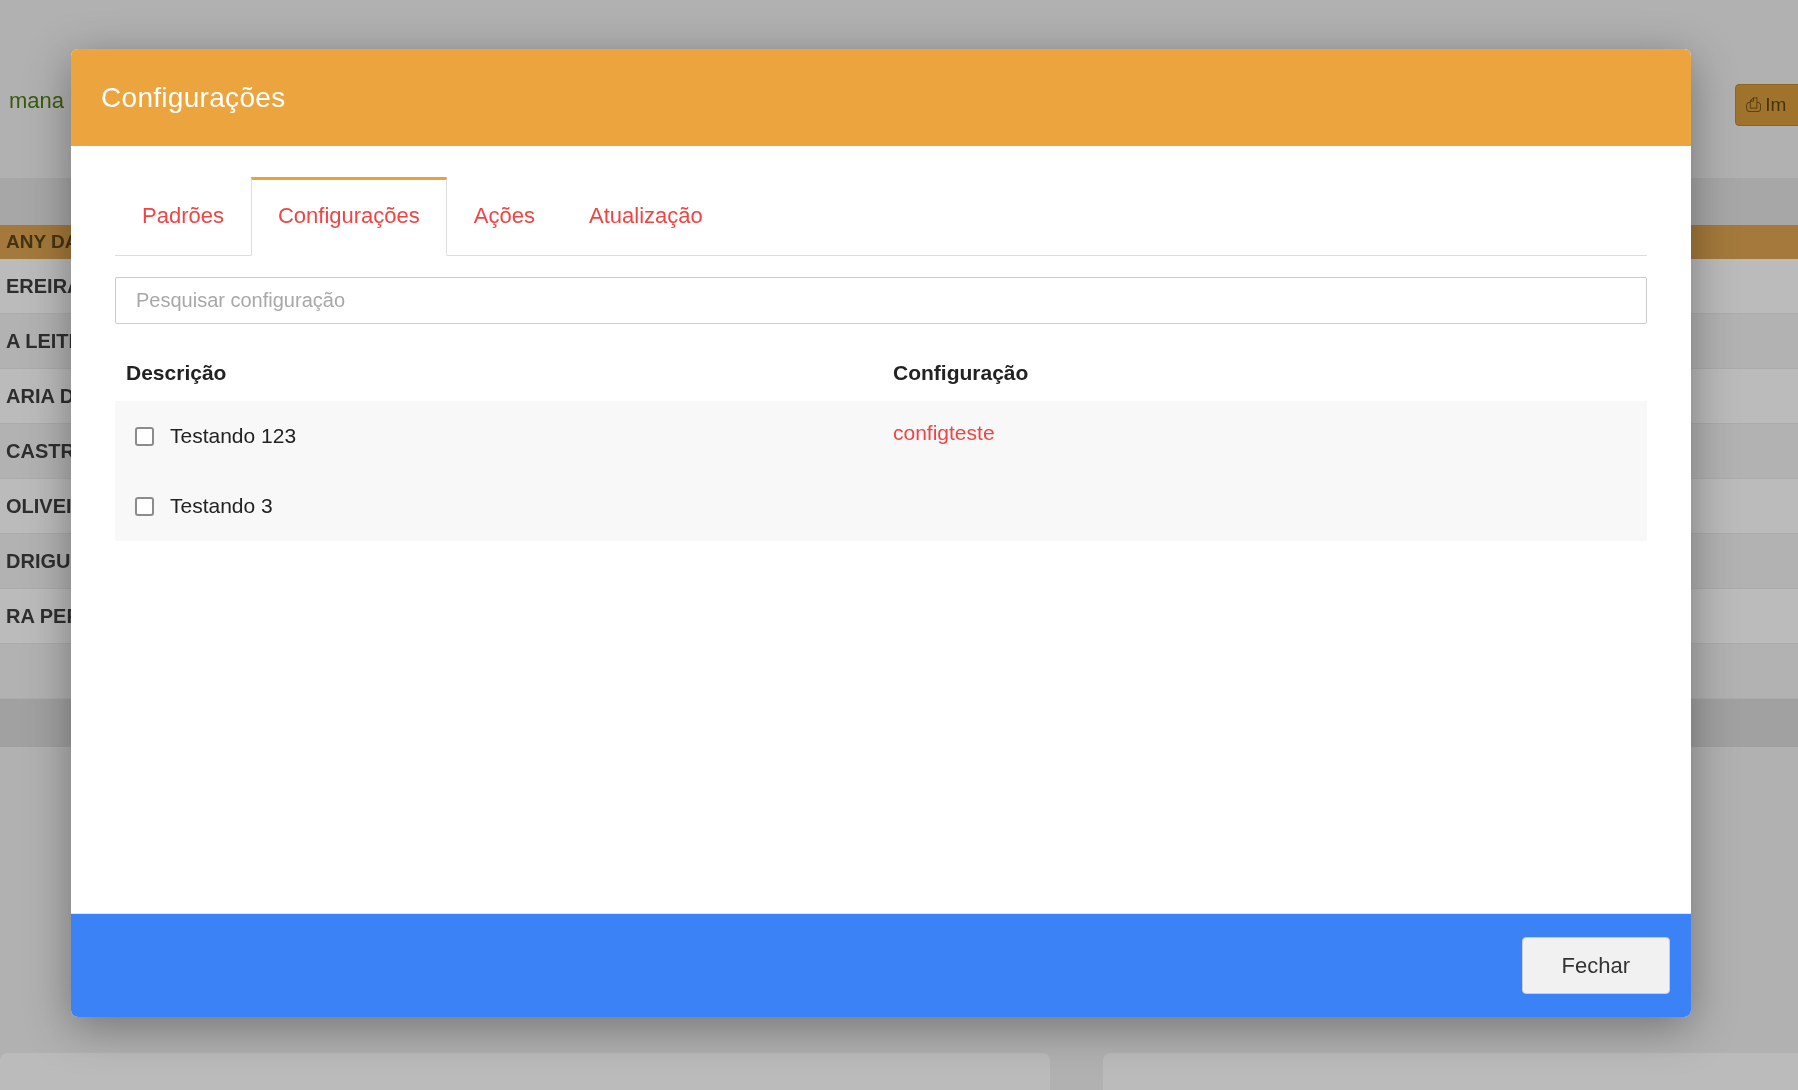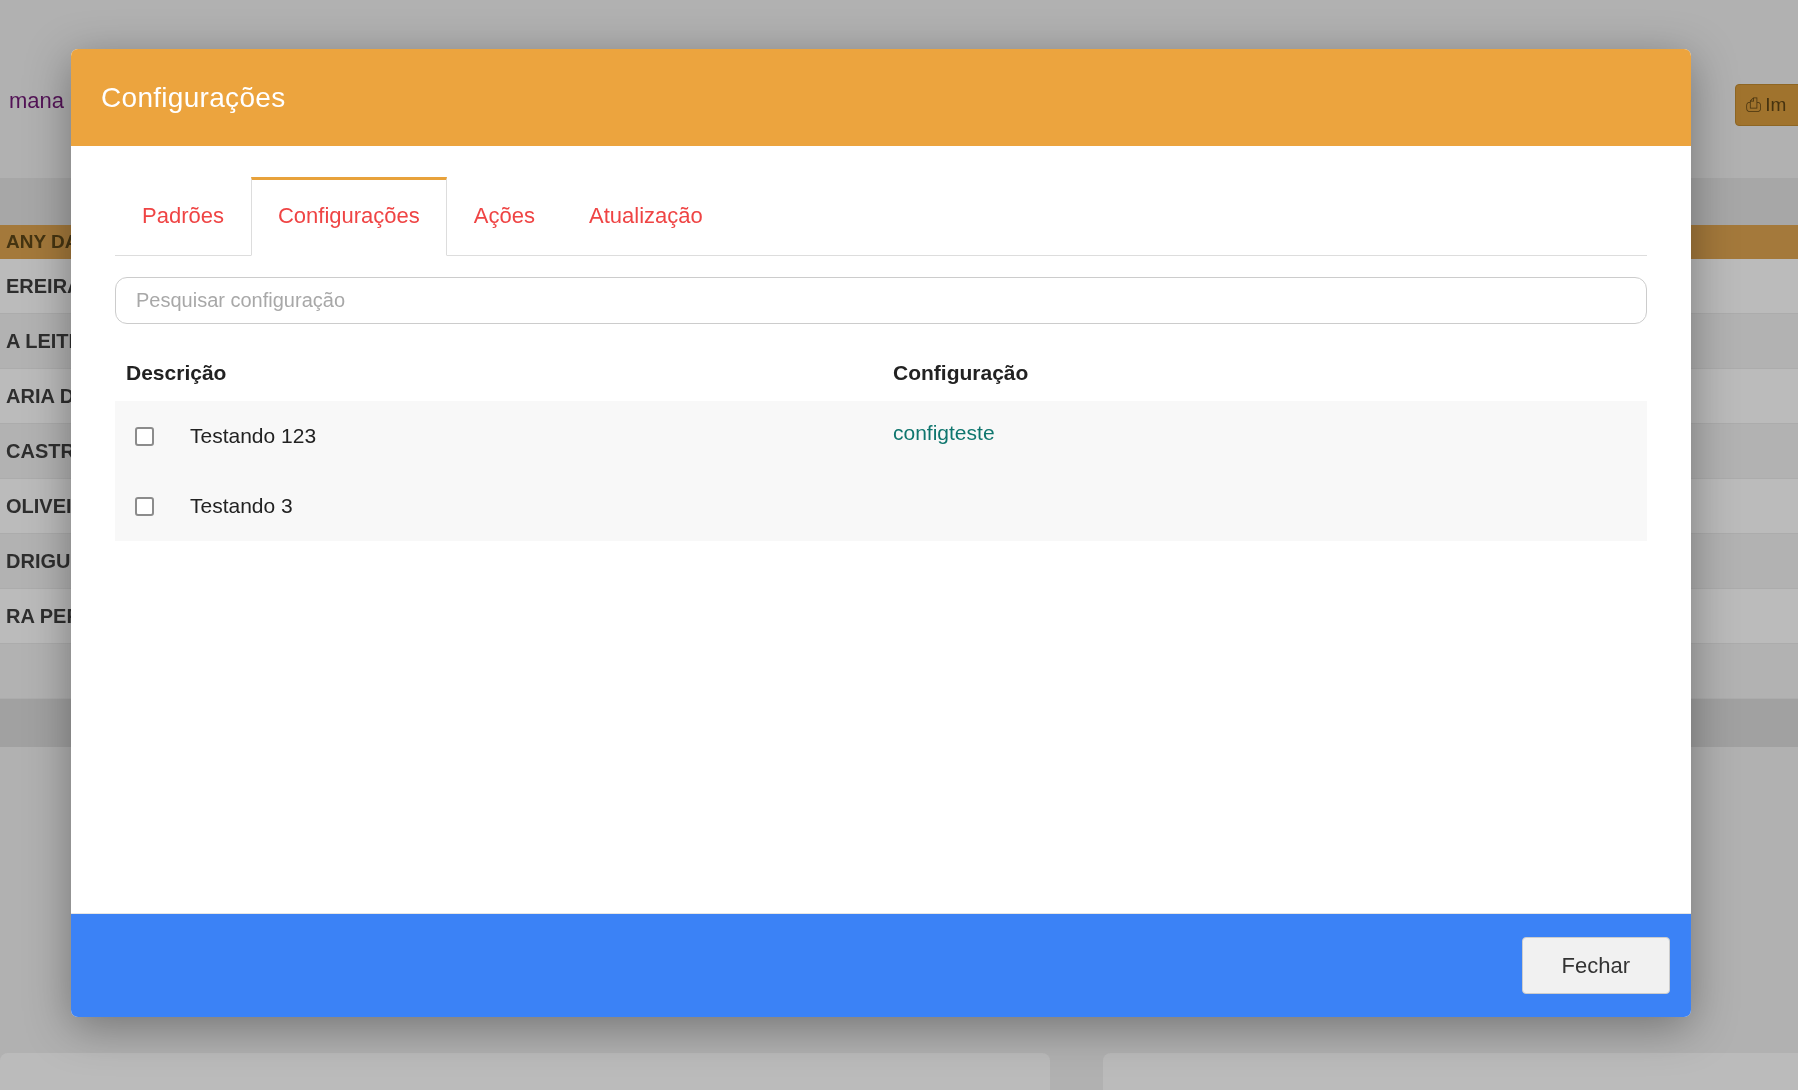--- a/index.html
+++ b/index.html
@@ -13,21 +13,21 @@
     width: 1798px;
     height: 1090px;
     overflow: hidden;
     background: #efefef;
   }
 
   
   .bg-page { position: absolute; inset: 0; background: #efefef; }
   .bg-partial-text {
     position: absolute; left: 9px; top: 88px;
-    font-size: 22px; color: #701a75;
+    font-size: 22px; color: #4d7c0f;
   }
   .bg-print-btn {
     position: absolute; left: 1735px; top: 84px;
     height: 42px; width: 95px;
     background: #d89b3d; border: 1px solid #c08a30; border-radius: 4px;
     color: #5f4515; font-size: 19px;
     display: flex; align-items: center; gap: 4px; padding: 0 10px;
     font-family: "Liberation Sans", sans-serif;
   }
   .bg-band {
@@ -103,49 +103,49 @@
     border-bottom: 1px solid #fff;
     margin-bottom: -1px;
     padding: 23px 26px 26px;
   }
 
   .search-input {
     display: block;
     margin: 21px 44px 0;
     width: calc(100% - 88px);
     height: 47px;
-    border: 1px solid #ccc; border-radius: 12px;
+    border: 1px solid #ccc; border-radius: 2px;
     font-size: 20px; color: #333; padding: 0 20px;
     font-family: "Liberation Sans", sans-serif;
     outline: none;
   }
   .search-input::placeholder { color: #a8a8a8; }
 
   .cfg-table { margin: 27px 44px 0; }
   .thead {
     display: grid; grid-template-columns: 778px 1fr;
     padding: 10px 0 16px;
   }
   .th { font-size: 21px; font-weight: 700; color: #222; }
   .th.desc { padding-left: 11px; }
 
   .trow {
     display: grid; grid-template-columns: 778px 1fr;
     align-items: center; height: 70px;
   }
   .trow.striped { background: #f8f8f8; }
-  .cell-desc { display: flex; align-items: center; gap: 36px; padding-left: 20px; }
+  .cell-desc { display: flex; align-items: center; gap: 16px; padding-left: 20px; }
   .row-checkbox {
     appearance: none; -webkit-appearance: none;
     width: 19px; height: 19px; margin: 0;
     border: 2px solid #8c8c8c; border-radius: 3px;
     background: #fff; cursor: pointer; flex: 0 0 auto;
   }
   .desc-label { font-size: 21px; color: #222; }
-  .cell-config { font-size: 21px; color: #0f766e; align-self: center; padding-bottom: 6px; }
+  .cell-config { font-size: 21px; color: #ef4444; align-self: center; padding-bottom: 6px; }
 
   .modal-footer {
     position: absolute; left: 0; right: 0; bottom: 0; height: 104px;
     border-top: 1px solid #e5e5e5;
     display: flex; align-items: center; justify-content: flex-end;
     padding-right: 21px; background: #3b82f6;
   }
   .btn-close {
     height: 57px; padding: 0 39px;
     background: #f1f1f1; border: 1px solid #ccc; border-radius: 4px;

